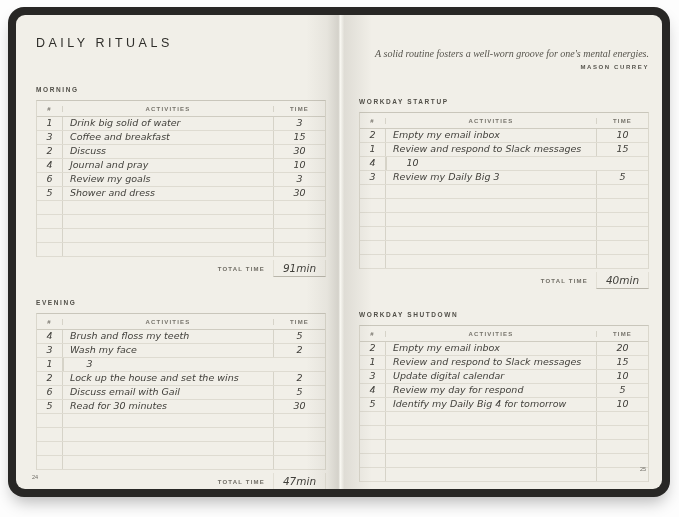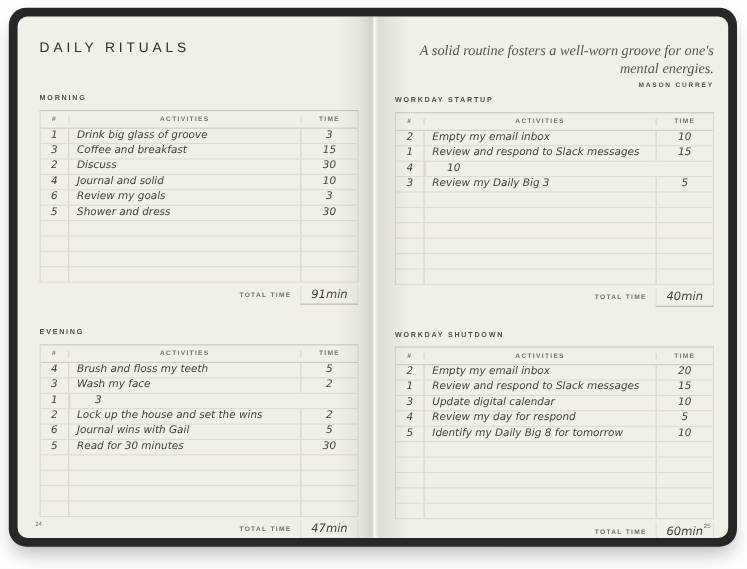--- a/index.html
+++ b/index.html
@@ -26,21 +26,21 @@
       rgba(255,255,250,0.55) 52%, rgba(60,55,45,0.10) 58%, rgba(60,55,45,0) 100%);
     pointer-events:none;
   }
   .head-block { height:44px; }
   .page-title {
     font-size:12.5px; letter-spacing:3.5px; font-weight:500; color:#2f2e2a;
   }
   .quote-block { text-align:right; padding-top:4px; }
   .quote-text {
     font-family:"Liberation Serif", serif; font-style:italic;
-    font-size:13px; color:#56544c;
+    font-size:10px; color:#56544c;
   }
   .quote-author {
     margin-top:5px; font-size:6px; letter-spacing:1.6px;
     color:#55534c; font-weight:600;
   }
   .ritual-section { margin-top:6px; }
   .ritual-section + .ritual-section { margin-top:22px; }
   .sec-label {
     font-size:6.5px; letter-spacing:1.6px; font-weight:700; color:#514f48;
   }
@@ -89,36 +89,36 @@
             <section class="ritual-section">
               <div class="sec-label">MORNING</div>
               <div class="rtable">
                 <div class="trow thead">
                   <div class="c num hcell">#</div>
                   <div class="c act hcell">ACTIVITIES</div>
                   <div class="c time hcell">TIME</div>
                 </div>
                 <div class="trow">
                   <div class="c num hw">1</div>
-                  <div class="c act hw">Drink big glass of groove</div>
+                  <div class="c act hw">Drink big solid of water</div>
                   <div class="c time hw">3</div>
                 </div>
                 <div class="trow">
                   <div class="c num hw">3</div>
                   <div class="c act hw">Coffee and breakfast</div>
                   <div class="c time hw">15</div>
                 </div>
                 <div class="trow">
                   <div class="c num hw">2</div>
                   <div class="c act hw">Discuss</div>
                   <div class="c time hw">30</div>
                 </div>
                 <div class="trow">
                   <div class="c num hw">4</div>
-                  <div class="c act hw">Journal and solid</div>
+                  <div class="c act hw">Journal and pray</div>
                   <div class="c time hw">10</div>
                 </div>
                 <div class="trow">
                   <div class="c num hw">6</div>
                   <div class="c act hw">Review my goals</div>
                   <div class="c time hw">3</div>
                 </div>
                 <div class="trow">
                   <div class="c num hw">5</div>
                   <div class="c act hw">Shower and dress</div>
@@ -172,21 +172,21 @@
                   <div class="c num hw">1</div>
                   <div class="c time hw">3</div>
                 </div>
                 <div class="trow">
                   <div class="c num hw">2</div>
                   <div class="c act hw">Lock up the house and set the wins</div>
                   <div class="c time hw">2</div>
                 </div>
                 <div class="trow">
                   <div class="c num hw">6</div>
-                  <div class="c act hw">Journal wins with Gail</div>
+                  <div class="c act hw">Discuss email with Gail</div>
                   <div class="c time hw">5</div>
                 </div>
                 <div class="trow">
                   <div class="c num hw">5</div>
                   <div class="c act hw">Read for 30 minutes</div>
                   <div class="c time hw">30</div>
                 </div>
                 <div class="trow empty">
                   <div class="c num"></div>
                   <div class="c act"></div>
@@ -309,52 +309,48 @@
                   <div class="c act hw">Update digital calendar</div>
                   <div class="c time hw">10</div>
                 </div>
                 <div class="trow">
                   <div class="c num hw">4</div>
                   <div class="c act hw">Review my day for respond</div>
                   <div class="c time hw">5</div>
                 </div>
                 <div class="trow">
                   <div class="c num hw">5</div>
-                  <div class="c act hw">Identify my Daily Big 8 for tomorrow</div>
-                  <div class="c time hw">10</div>
-                </div>
-                <div class="trow empty">
-                  <div class="c num"></div>
-                  <div class="c act"></div>
-                  <div class="c time"></div>
-                </div>
-                <div class="trow empty">
-                  <div class="c num"></div>
-                  <div class="c act"></div>
-                  <div class="c time"></div>
-                </div>
-                <div class="trow empty">
-                  <div class="c num"></div>
-                  <div class="c act"></div>
-                  <div class="c time"></div>
-                </div>
-                <div class="trow empty">
-                  <div class="c num"></div>
-                  <div class="c act"></div>
-                  <div class="c time"></div>
-                </div>
-                <div class="trow empty">
-                  <div class="c num"></div>
-                  <div class="c act"></div>
-                  <div class="c time"></div>
-                </div>
-              </div>
-              <div class="total-row">
-                <span class="total-label">TOTAL TIME</span>
-                <span class="total-value hw">60min</span>
+                  <div class="c act hw">Identify my Daily Big 4 for tomorrow</div>
+                  <div class="c time hw">10</div>
+                </div>
+                <div class="trow empty">
+                  <div class="c num"></div>
+                  <div class="c act"></div>
+                  <div class="c time"></div>
+                </div>
+                <div class="trow empty">
+                  <div class="c num"></div>
+                  <div class="c act"></div>
+                  <div class="c time"></div>
+                </div>
+                <div class="trow empty">
+                  <div class="c num"></div>
+                  <div class="c act"></div>
+                  <div class="c time"></div>
+                </div>
+                <div class="trow empty">
+                  <div class="c num"></div>
+                  <div class="c act"></div>
+                  <div class="c time"></div>
+                </div>
+                <div class="trow empty">
+                  <div class="c num"></div>
+                  <div class="c act"></div>
+                  <div class="c time"></div>
+                </div>
               </div>
             </section>
           </div>
         <div class="page-num">25</div>
       </div>
 
       <div class="gutter"></div>
     </div>
   </div>
 </div>

